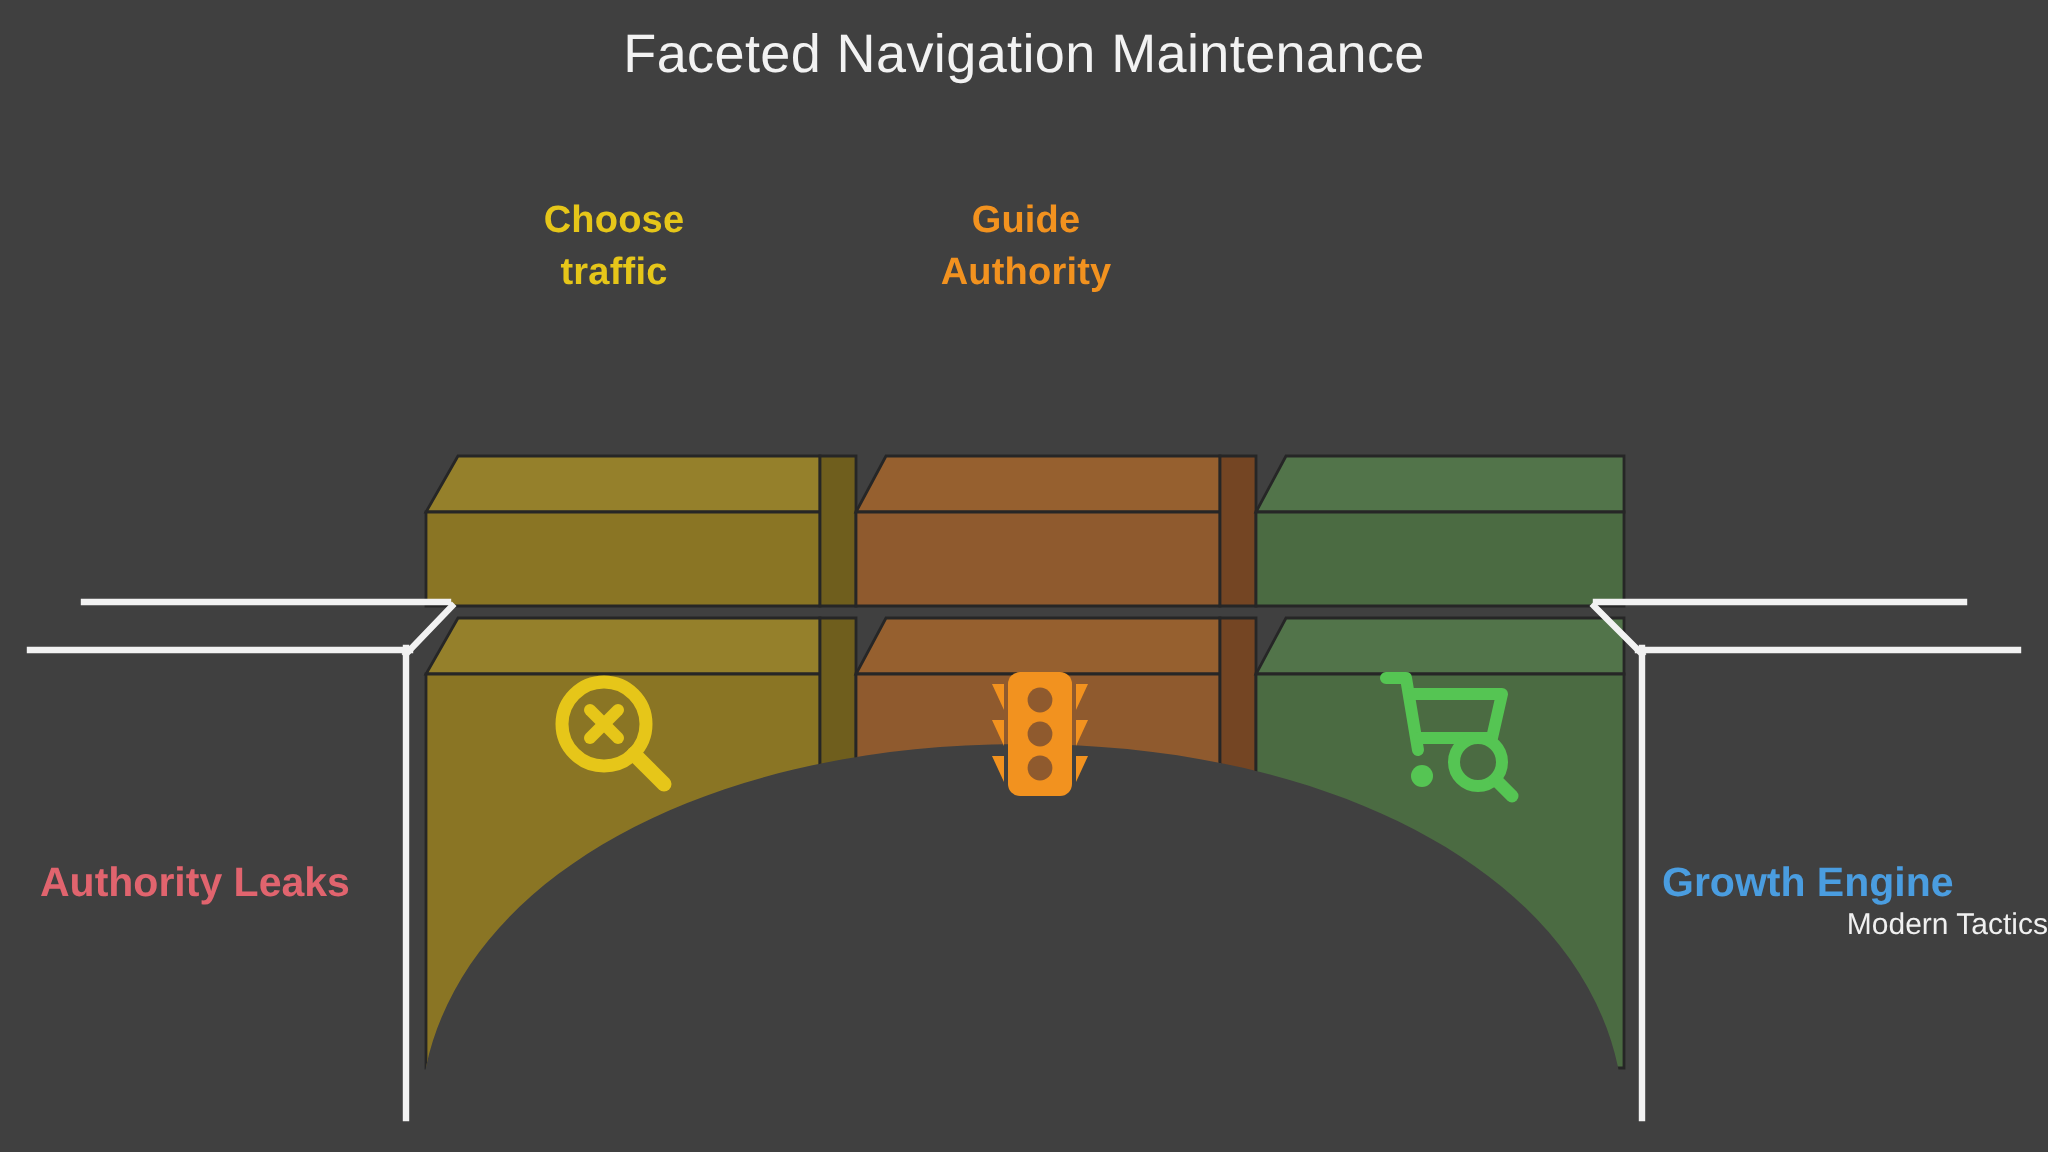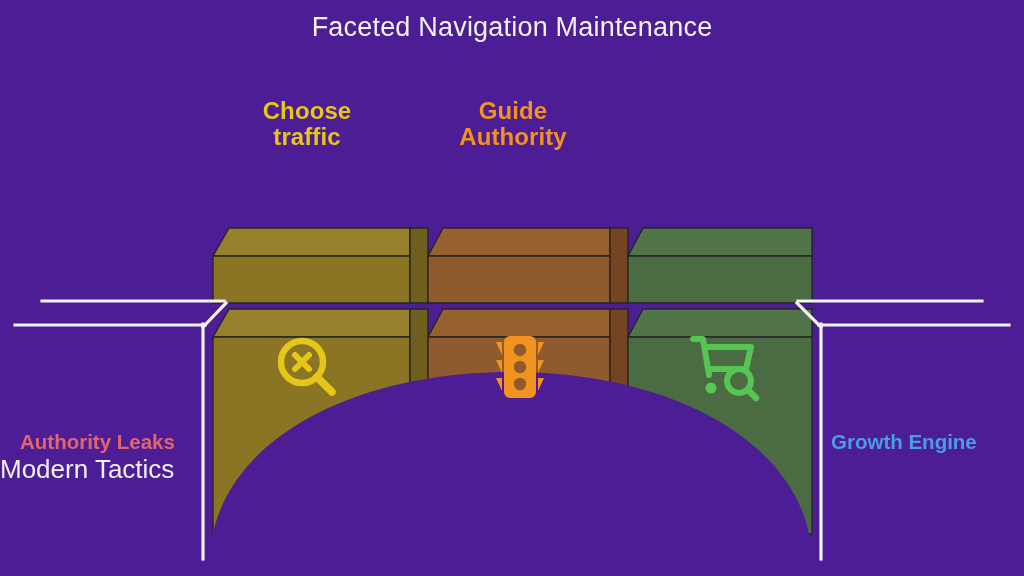--- a/index.html
+++ b/index.html
@@ -13,21 +13,21 @@
     height: 576px;
     overflow: hidden;
     font-family: "Liberation Sans", sans-serif;
     position: relative;
   }
   #stage {
     position: absolute;
     left: 0; top: 0;
     width: 1024px;
     height: 576px;
-    background: #4c1d95;
+    background: #404040;
   }
   #diagram-svg {
     position: absolute;
     left: 0; top: 0;
     width: 1024px;
     height: 576px;
     display: block;
   }
   .ttl {
     position: absolute;
@@ -39,21 +39,21 @@
     color: #f2f2f2;
     letter-spacing: 0.2px;
     font-weight: 400;
   }
   .col {
     position: absolute;
     width: 230px;
     text-align: center;
   }
   .col-head {
-    font-size: 24px;
+    font-size: 19px;
     font-weight: 700;
     line-height: 26px;
     letter-spacing: 0.1px;
   }
   .col-sub {
     margin-top: 12px;
     font-size: 15px;
     line-height: 20px;
     color: #d8d8d8;
     font-weight: 400;
@@ -61,23 +61,23 @@
   .side-label {
     position: absolute;
     font-size: 20.5px;
     font-weight: 700;
     white-space: nowrap;
   }
   .arch-label {
     position: absolute;
     left: 0;
     width: 1024px;
-    text-align: left;
+    text-align: right;
     top: 454px;
-    font-size: 26px;
+    font-size: 15px;
     color: #f0f0f0;
     font-weight: 400;
   }
 </style>
 </head>
 <body>
 
 <div id="stage">
 
   <svg id="diagram-svg" viewBox="0 0 1024 576">

